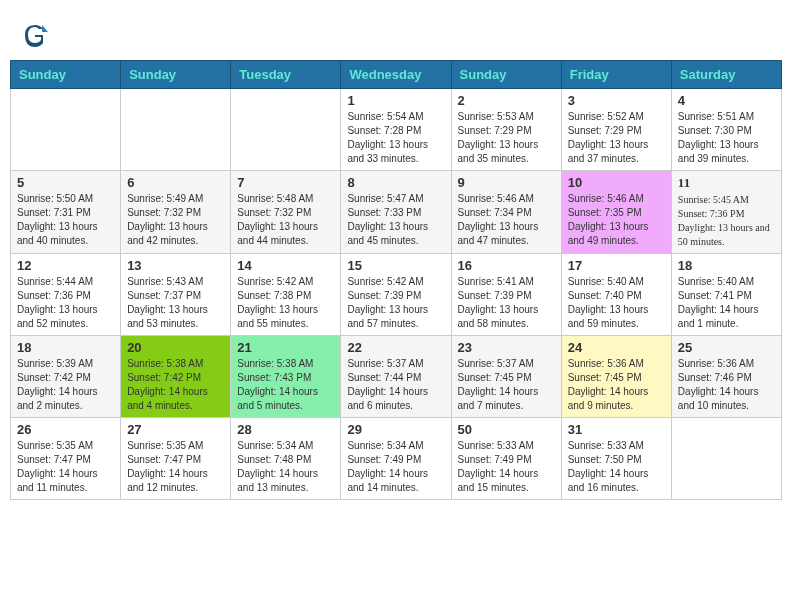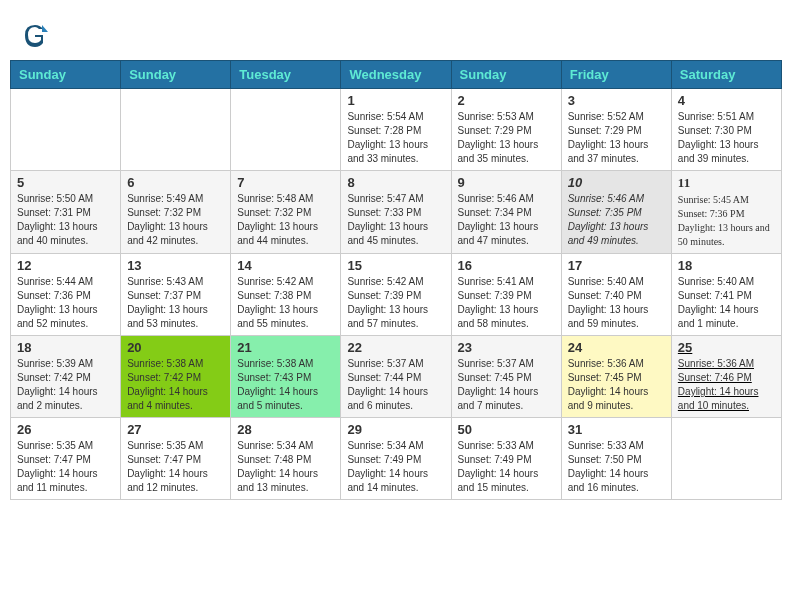--- a/index.html
+++ b/index.html
@@ -160,21 +160,21 @@
           <div class="day-info">Sunrise: 5:48 AM<br>Sunset: 7:32 PM<br>Daylight: 13 hours and 44 minutes.</div>
         </td>
         <td style="background: rgb(245, 245, 245);">
           <div class="day-number">8</div>
           <div class="day-info">Sunrise: 5:47 AM<br>Sunset: 7:33 PM<br>Daylight: 13 hours and 45 minutes.</div>
         </td>
         <td style="background: rgb(245, 245, 245);">
           <div class="day-number">9</div>
           <div class="day-info">Sunrise: 5:46 AM<br>Sunset: 7:34 PM<br>Daylight: 13 hours and 47 minutes.</div>
         </td>
-        <td style="background: #e5e5e5; font-style: italic;">
+        <td style="background: #f0abfc;">
           <div class="day-number">10</div>
           <div class="day-info">Sunrise: 5:46 AM<br>Sunset: 7:35 PM<br>Daylight: 13 hours and 49 minutes.</div>
         </td>
         <td style="background: rgb(245, 245, 245); font-family: Liberation Serif, serif;">
           <div class="day-number">11</div>
           <div class="day-info">Sunrise: 5:45 AM<br>Sunset: 7:36 PM<br>Daylight: 13 hours and 50 minutes.</div>
         </td>
       </tr>
       <tr>
         <td>
@@ -224,21 +224,21 @@
           <div class="day-info">Sunrise: 5:37 AM<br>Sunset: 7:44 PM<br>Daylight: 14 hours and 6 minutes.</div>
         </td>
         <td style="background: rgb(245, 245, 245);">
           <div class="day-number">23</div>
           <div class="day-info">Sunrise: 5:37 AM<br>Sunset: 7:45 PM<br>Daylight: 14 hours and 7 minutes.</div>
         </td>
         <td style="background: #fef9c3;">
           <div class="day-number">24</div>
           <div class="day-info">Sunrise: 5:36 AM<br>Sunset: 7:45 PM<br>Daylight: 14 hours and 9 minutes.</div>
         </td>
-        <td style="background: rgb(245, 245, 245); text-decoration: underline;">
+        <td style="background: rgb(245, 245, 245);">
           <div class="day-number">25</div>
           <div class="day-info">Sunrise: 5:36 AM<br>Sunset: 7:46 PM<br>Daylight: 14 hours and 10 minutes.</div>
         </td>
       </tr>
       <tr>
         <td>
           <div class="day-number">26</div>
           <div class="day-info">Sunrise: 5:35 AM<br>Sunset: 7:47 PM<br>Daylight: 14 hours and 11 minutes.</div>
         </td>
         <td>

